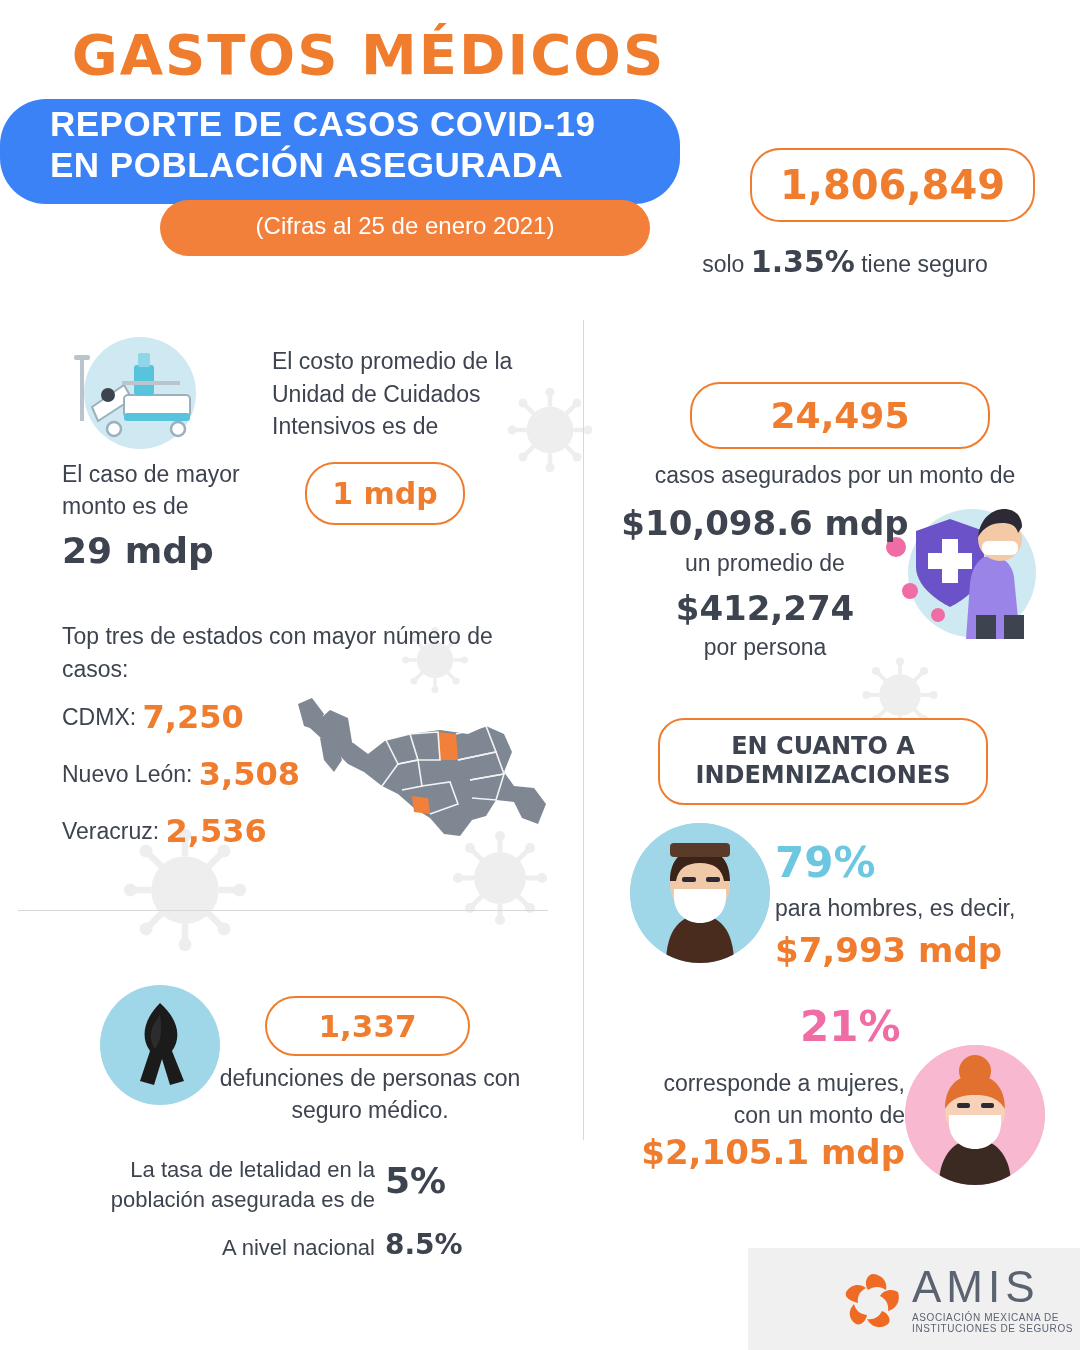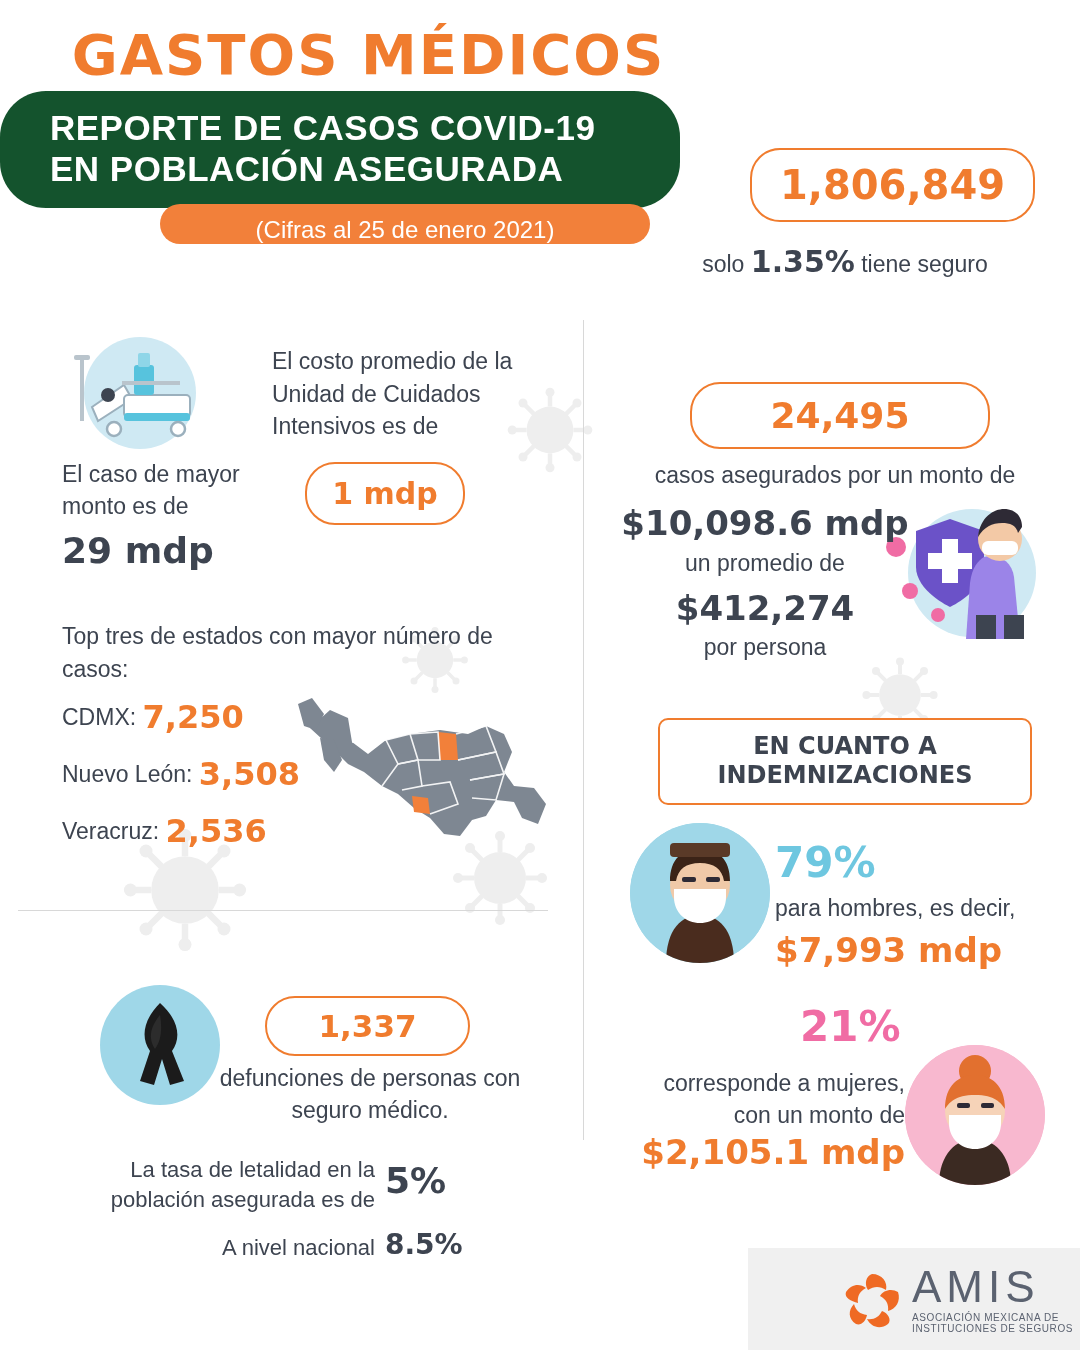--- a/index.html
+++ b/index.html
@@ -18,36 +18,36 @@
   
   .header { position: absolute; left: 0; top: 0; width: 720px; z-index: 3; }
   .title-main {
     font-size: 56px; font-weight: bold; color: #f07c2e;
     letter-spacing: 2px; text-align: center;
     padding-left: 17px;
     margin-top: 22px;
     font-family: "DejaVu Sans", sans-serif;
   }
   .title-band {
-    background: #14532d;
+    background: #3b82f6;
     border-radius: 46px;
-    padding: 16px 40px 18px 50px;
-    margin-top: 4px;
+    padding: 4px 40px 18px 50px;
+    margin-top: 12px;
     width: 680px;
   }
   .title-band div {
     color: #ffffff; font-size: 35px; font-weight: bold;
     line-height: 1.18; letter-spacing: 0.5px;
   }
   .title-sub {
     background: #f2803a;
     border-radius: 40px;
     width: 490px;
     margin: -4px 0 14px 160px;
-    padding: 12px 20px 0;
+    padding: 12px 20px 16px;
     text-align: center;
     position: relative;
   }
   .title-sub span { color: #ffffff; font-size: 24px; }
 
   
   .vline { position: absolute; left: 583px; top: 320px; width: 1px; height: 820px; background: #d8d8d8; z-index: 1;}
   .hline { position: absolute; left: 18px; top: 910px; width: 530px; height: 1px; background: #d8d8d8; z-index: 1;}
 
   
@@ -92,22 +92,22 @@
 
   .pill-insured { position: absolute; left: 690px; top: 382px; width: 300px; padding: 11px 0; font-size: 36px; z-index: 2;}
   .insured-text { position: absolute; left: 620px; top: 462px; width: 430px; text-align: center; font-size: 23px; z-index: 2;}
   .amount-1 { position: absolute; left: 620px; top: 503px; width: 290px; text-align: center; font-size: 34px; font-weight: bold; font-family:"DejaVu Sans",sans-serif; z-index: 2;}
   .avg-label { position: absolute; left: 620px; top: 550px; width: 290px; text-align: center; font-size: 23px; z-index: 2;}
   .amount-2 { position: absolute; left: 620px; top: 588px; width: 290px; text-align: center; font-size: 34px; font-weight: bold; font-family:"DejaVu Sans",sans-serif; z-index: 2;}
   .per-person { position: absolute; left: 620px; top: 634px; width: 290px; text-align: center; font-size: 23px; z-index: 2;}
   .shield-illo { position: absolute; left: 880px; top: 495px; width: 165px; height: 160px; z-index: 1;}
 
   .pill-indem {
-    position: absolute; left: 658px; top: 718px; width: 374px; padding: 12px 10px;
-    font-size: 24px; color: #3d4450; line-height: 1.22; border-radius: 10px;
+    position: absolute; left: 658px; top: 718px; width: 330px; padding: 12px 10px;
+    font-size: 24px; color: #3d4450; line-height: 1.22; border-radius: 26px;
   }
   .man-circle { position: absolute; left: 630px; top: 823px; width: 140px; height: 140px; background:#9fd7e8; border-radius:50%; overflow:hidden; z-index: 2;}
   .pct-men { position: absolute; left: 775px; top: 838px; font-size: 42px; font-weight: bold; color:#6ec7e0; font-family:"DejaVu Sans",sans-serif; z-index: 2;}
   .men-text { position: absolute; left: 775px; top: 895px; font-size: 23px; z-index: 2;}
   .men-amount { position: absolute; left: 775px; top: 930px; font-size: 34px; font-weight: bold; color:#f07c2e; font-family:"DejaVu Sans",sans-serif; z-index: 2;}
 
   .woman-circle { position: absolute; left: 905px; top: 1045px; width: 140px; height: 140px; background:#f8b8cf; border-radius:50%; overflow:hidden; z-index: 2;}
   .pct-women { position: absolute; left: 800px; top: 1002px; font-size: 42px; font-weight: bold; color:#f06ca4; font-family:"DejaVu Sans",sans-serif; z-index: 2;}
   .women-text { position: absolute; left: 620px; top: 1068px; width: 285px; text-align: right; font-size: 23px; line-height: 1.38; z-index: 2;}
   .women-amount { position: absolute; left: 600px; top: 1132px; width: 305px; text-align: right; font-size: 34px; font-weight: bold; color:#f07c2e; font-family:"DejaVu Sans",sans-serif; z-index: 2;}

